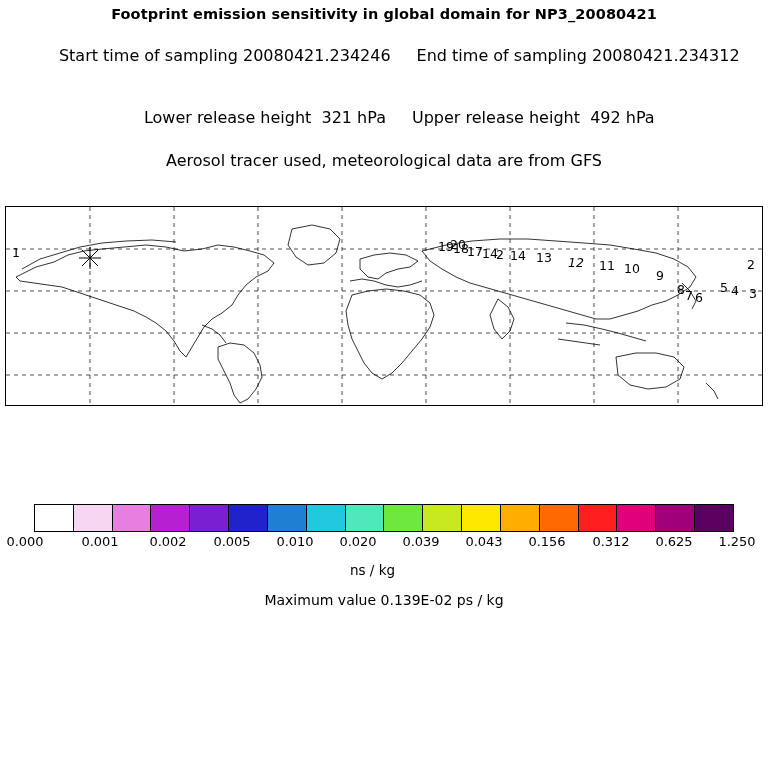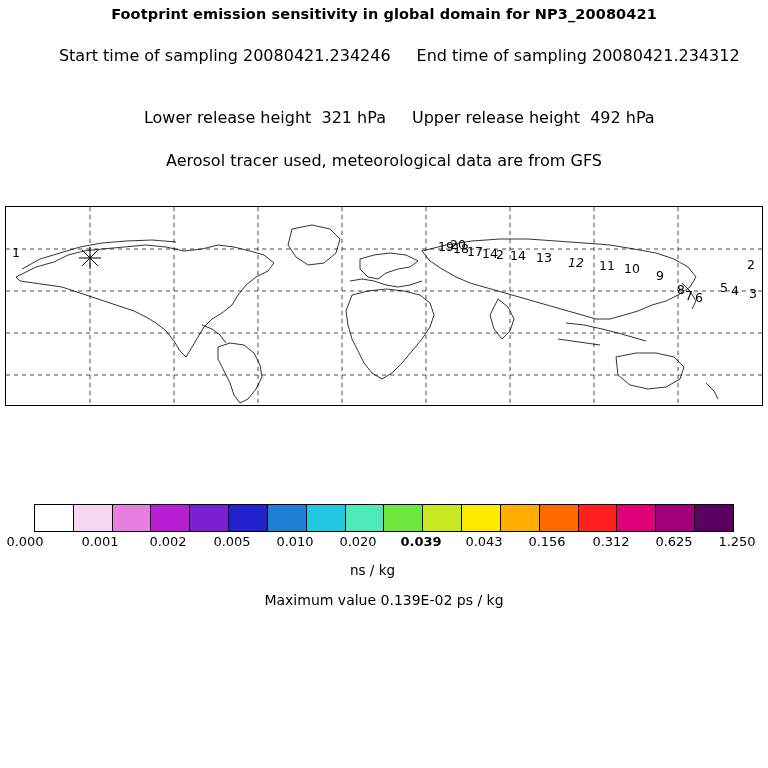--- a/index.html
+++ b/index.html
@@ -230,21 +230,21 @@
     <div class="cbar-seg" style="background:#5a0060"></div>
   </div>
 
   <div class="cbar-ticks">
     <span class="cbar-tick" style="left:25px;">0.000</span>
     <span class="cbar-tick" style="left:100px;">0.001</span>
     <span class="cbar-tick" style="left:168px;">0.002</span>
     <span class="cbar-tick" style="left:232px;">0.005</span>
     <span class="cbar-tick" style="left:295px;">0.010</span>
     <span class="cbar-tick" style="left:358px;">0.020</span>
-    <span class="cbar-tick" style="left:421px;font-weight:bold;">0.039</span>
+    <span class="cbar-tick" style="left:421px;">0.039</span>
     <span class="cbar-tick" style="left:484px;">0.043</span>
     <span class="cbar-tick" style="left:547px;">0.156</span>
     <span class="cbar-tick" style="left:611px;">0.312</span>
     <span class="cbar-tick" style="left:674px;">0.625</span>
     <span class="cbar-tick" style="left:737px;">1.250</span>
   </div>
 
   <div class="cbar-unit">ns / kg</div>
   <div class="max-value">Maximum value  0.139E-02 ps / kg</div>
 

